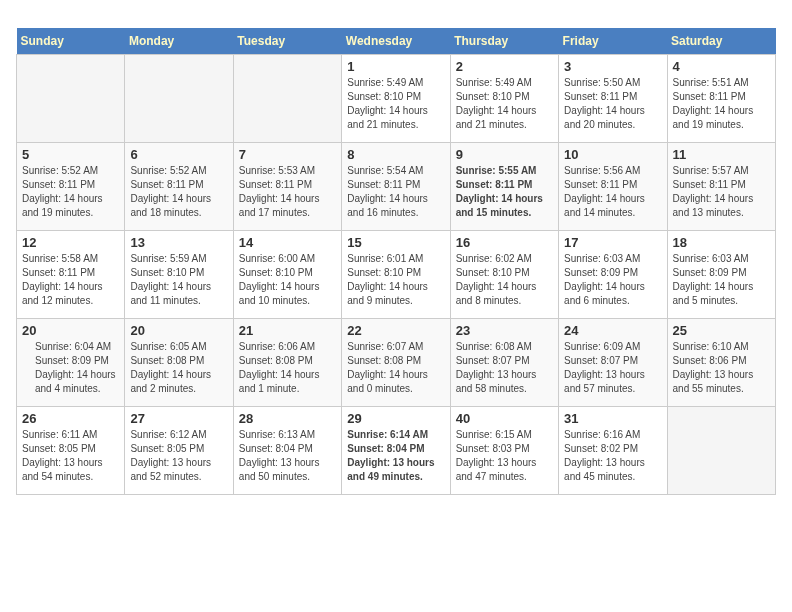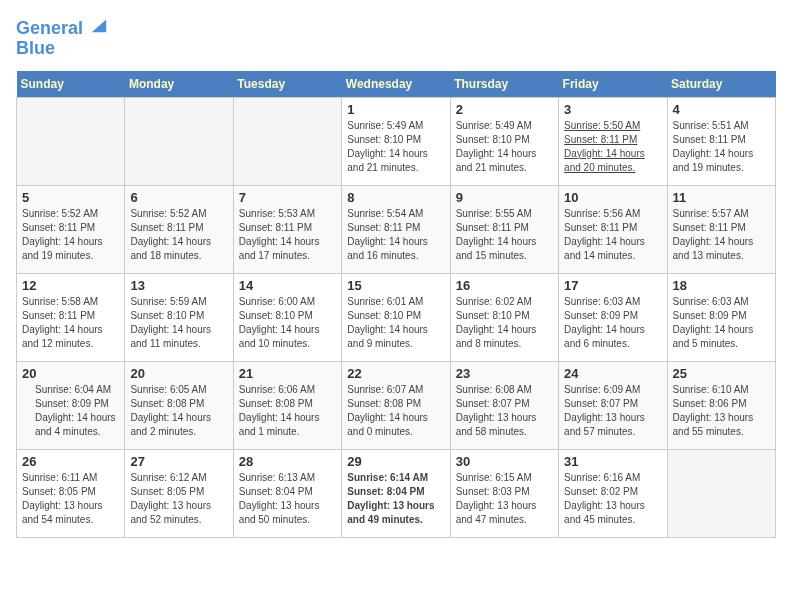--- a/index.html
+++ b/index.html
@@ -84,33 +84,20 @@
       background: #fff;
     }
     .empty-cell {
       background: #f5f5f5 !important;
     }
   </style>
 </head>
 <body>
 
 <div class="header">
-  <div class="logo">
-    <div>
-      <div class="logo-text">
-        <span>General</span>
-        
-        <svg class="logo-icon" viewBox="0 0 20 20">
-          <polygon points="2,18 18,4 18,18" fill="#4a90d9"></polygon>
-        </svg>
-        <br>
-        <span style="color:#4a90d9;">Blue</span>
-      </div>
-    </div>
-  </div>
 </div>
 
 <table>
   <thead>
     <tr>
     <th>Sunday</th>
         <th>Monday</th>
         <th>Tuesday</th>
         <th>Wednesday</th>
         <th>Thursday</th>
@@ -132,21 +119,21 @@
         </td>
         <td>
           <div class="day-number">2</div>
           <div class="day-info" style="white-space: pre-line;">Sunrise: 5:49 AM
 Sunset: 8:10 PM
 Daylight: 14 hours
 and 21 minutes.</div>
         </td>
         <td>
           <div class="day-number">3</div>
-          <div class="day-info" style="white-space: pre-line; text-decoration: underline;">Sunrise: 5:50 AM
+          <div class="day-info" style="white-space: pre-line;">Sunrise: 5:50 AM
 Sunset: 8:11 PM
 Daylight: 14 hours
 and 20 minutes.</div>
         </td>
         <td>
           <div class="day-number">4</div>
           <div class="day-info" style="white-space: pre-line;">Sunrise: 5:51 AM
 Sunset: 8:11 PM
 Daylight: 14 hours
 and 19 minutes.</div>
@@ -176,21 +163,21 @@
         </td>
         <td>
           <div class="day-number">8</div>
           <div class="day-info" style="white-space: pre-line;">Sunrise: 5:54 AM
 Sunset: 8:11 PM
 Daylight: 14 hours
 and 16 minutes.</div>
         </td>
         <td>
           <div class="day-number">9</div>
-          <div class="day-info" style="white-space: pre-line;">Sunrise: 5:55 AM
+          <div class="day-info" style="white-space: pre-line; font-weight: bold;">Sunrise: 5:55 AM
 Sunset: 8:11 PM
 Daylight: 14 hours
 and 15 minutes.</div>
         </td>
         <td>
           <div class="day-number">10</div>
           <div class="day-info" style="white-space: pre-line;">Sunrise: 5:56 AM
 Sunset: 8:11 PM
 Daylight: 14 hours
 and 14 minutes.</div>
@@ -328,21 +315,21 @@
 and 50 minutes.</div>
         </td>
         <td>
           <div class="day-number">29</div>
           <div class="day-info" style="white-space: pre-line; font-weight: bold;">Sunrise: 6:14 AM
 Sunset: 8:04 PM
 Daylight: 13 hours
 and 49 minutes.</div>
         </td>
         <td>
-          <div class="day-number">30</div>
+          <div class="day-number">40</div>
           <div class="day-info" style="white-space: pre-line;">Sunrise: 6:15 AM
 Sunset: 8:03 PM
 Daylight: 13 hours
 and 47 minutes.</div>
         </td>
         <td>
           <div class="day-number">31</div>
           <div class="day-info" style="white-space: pre-line;">Sunrise: 6:16 AM
 Sunset: 8:02 PM
 Daylight: 13 hours

